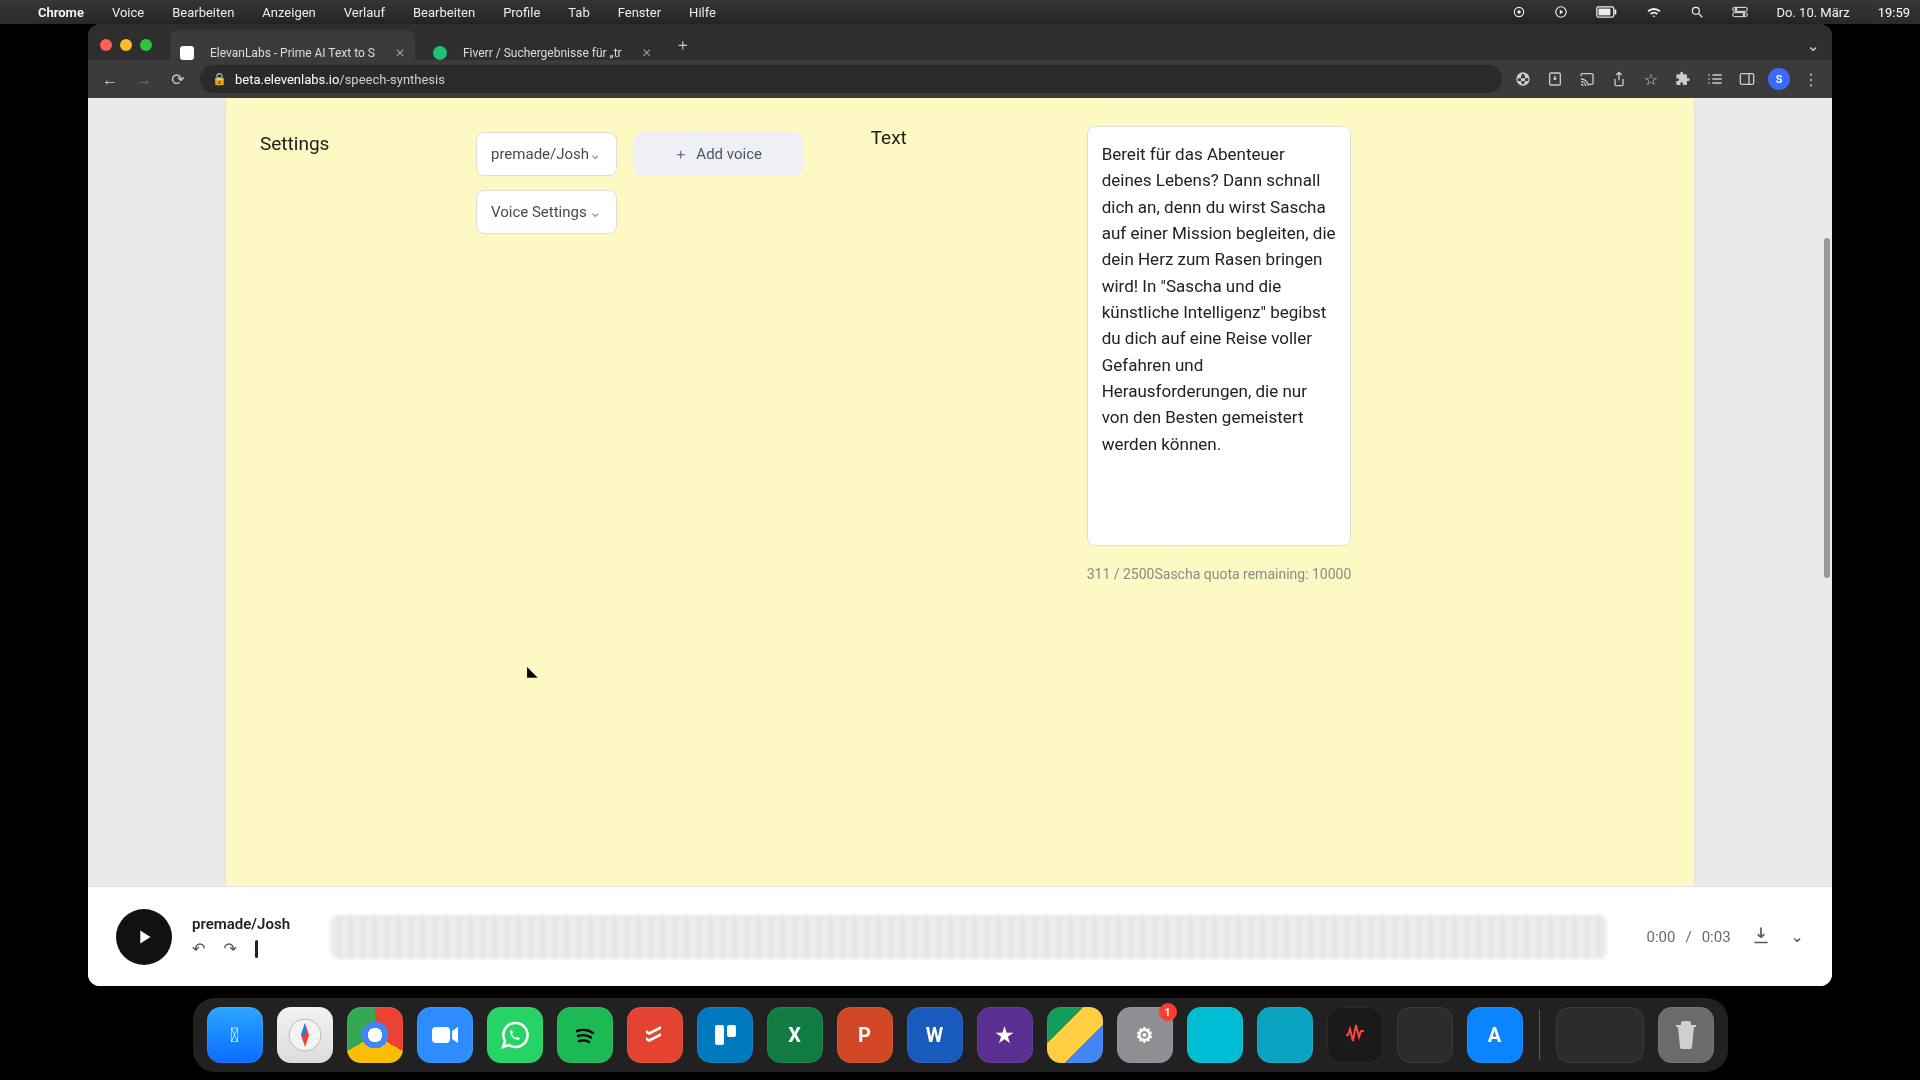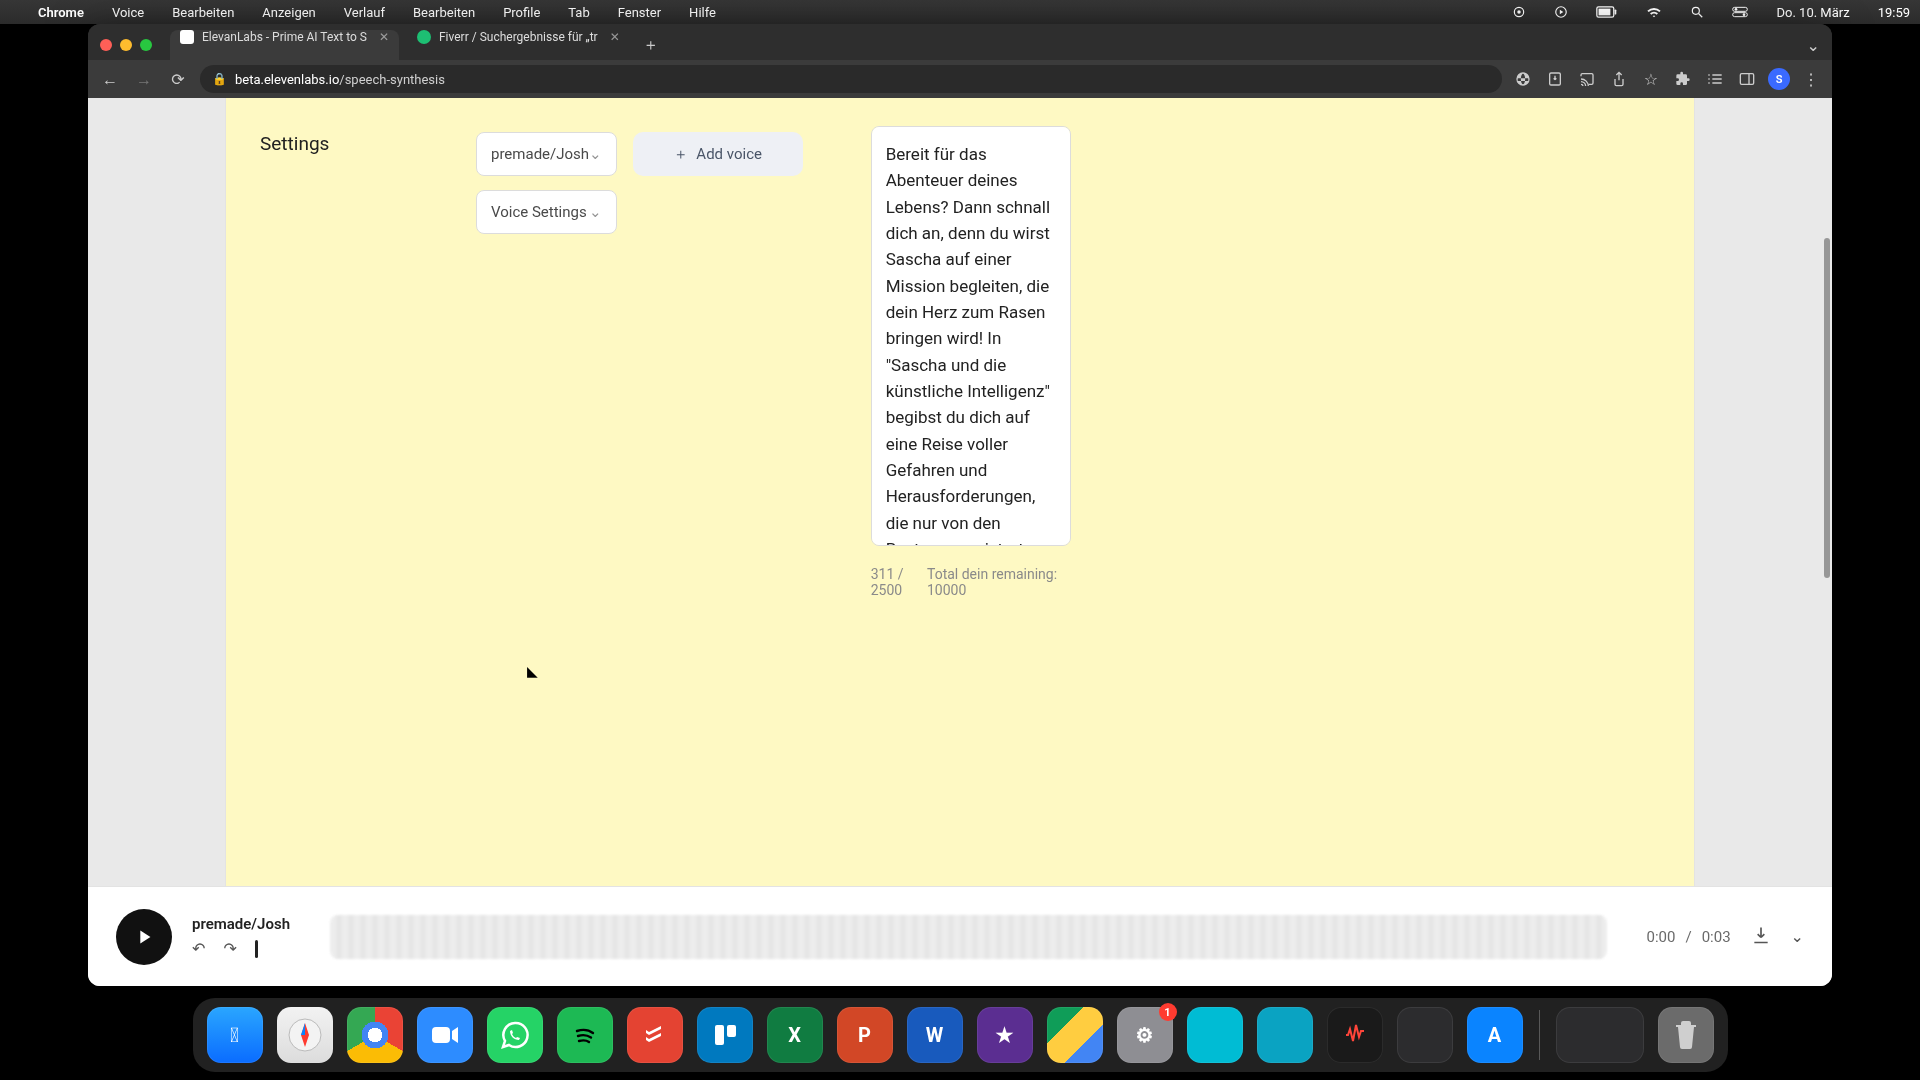--- a/index.html
+++ b/index.html
@@ -27,21 +27,21 @@
   .menubar .icon{display:inline-flex}
   .menubar svg{fill:#fff}
 
   
   .chrome-window{position:absolute;top:var(--menubar-h);left:88px;right:88px;bottom:calc(var(--dock-h) + 20px);background:#2e2e2e;border-radius:12px;overflow:hidden;display:flex;flex-direction:column;box-shadow:0 10px 40px rgba(0,0,0,.5)}
 
   .tabstrip{height:var(--tabstrip-h);display:flex;align-items:flex-end;padding:6px 8px 0 12px;gap:8px;background:#2e2e2e}
   .traffic{display:flex;gap:8px;align-self:center;margin-right:10px}
   .dot{width:12px;height:12px;border-radius:50%}
   .dot.r{background:#ff5f57}.dot.y{background:#febc2e}.dot.g{background:#28c840}
-  .tab{display:flex;align-items:flex-start;gap:8px;height:30px;padding:0 10px;border-radius:8px 8px 0 0;color:#ddd;font-size:12px;max-width:260px}
+  .tab{display:flex;align-items:flex-end;gap:16px;height:30px;padding:0 10px;border-radius:8px 8px 0 0;color:#ddd;font-size:12px;max-width:260px}
   .tab.active{background:#3b3b3b}
   .tab .fav{width:14px;height:14px;border-radius:3px;display:inline-block}
   .tab .fav.el{background:#fff}
   .tab .fav.fi{background:#1dbf73;border-radius:50%}
   .tab .close{opacity:.6;margin-left:4px}
   .newtab{width:26px;height:26px;display:flex;align-items:center;justify-content:center;color:#ccc;border-radius:6px;align-self:center}
   .tabstrip .grow{flex:1}
   .tabarrow{align-self:center;color:#ccc;padding:4px}
 
   .toolbar{height:var(--toolbar-h);background:#3b3b3b;display:flex;align-items:center;gap:10px;padding:0 10px;color:#ccc}
@@ -270,25 +270,26 @@
           </div>
           <div>
             <div class="addvoice">
               <span>＋</span>
               <span>Add voice</span>
             </div>
           </div>
         </div>
 
         <div class="section" style="border-bottom:none">
+          <div class="label">Text</div>
           <div class="col">
             <textarea class="ta" id="ta" style="">Bereit für das Abenteuer deines Lebens? Dann schnall dich an, denn du wirst Sascha auf einer Mission begleiten, die dein Herz zum Rasen bringen wird! In "Sascha und die künstliche Intelligenz" begibst du dich auf eine Reise voller Gefahren und Herausforderungen, die nur von den Besten gemeistert werden können.</textarea>
             <div class="counter-row">
               <span>311 / 2500</span>
-              <span>Total dein remaining: 10000</span>
+              <span>Sascha quota remaining: 10000</span>
             </div>
           </div>
           <div></div>
         </div>
 
       </div>
     </div>
 
     <span class="cursor">◣</span>
     <div class="scrollbar"></div>

